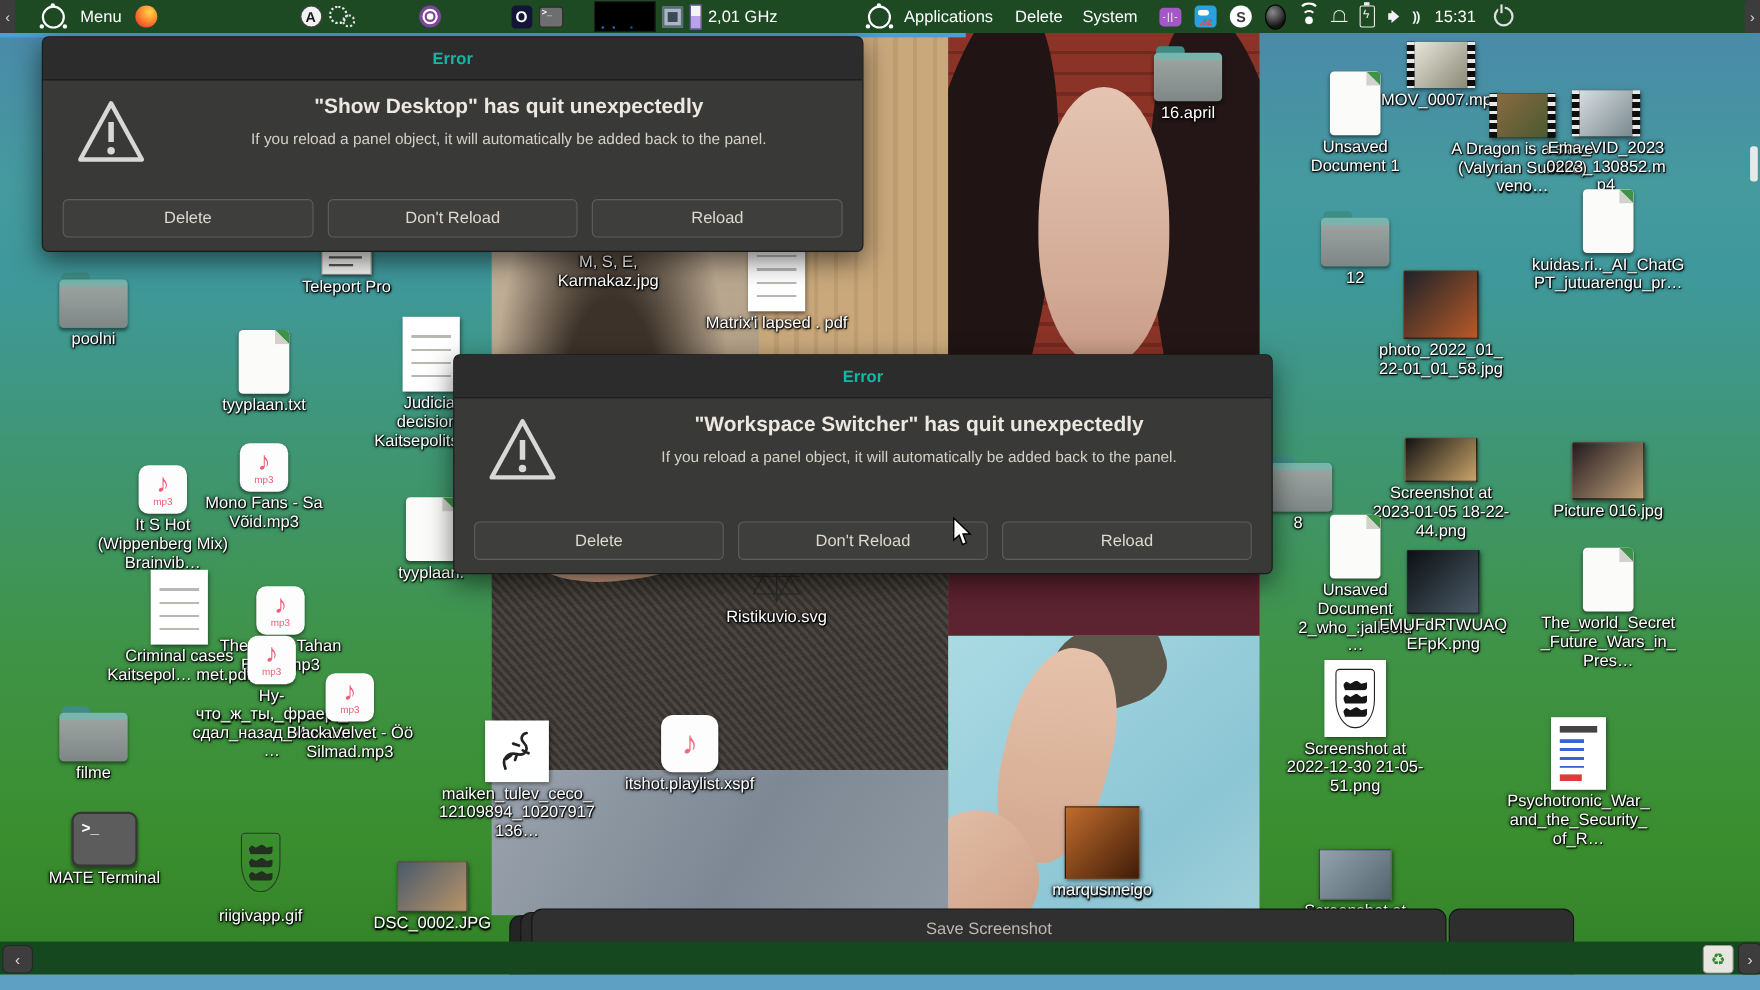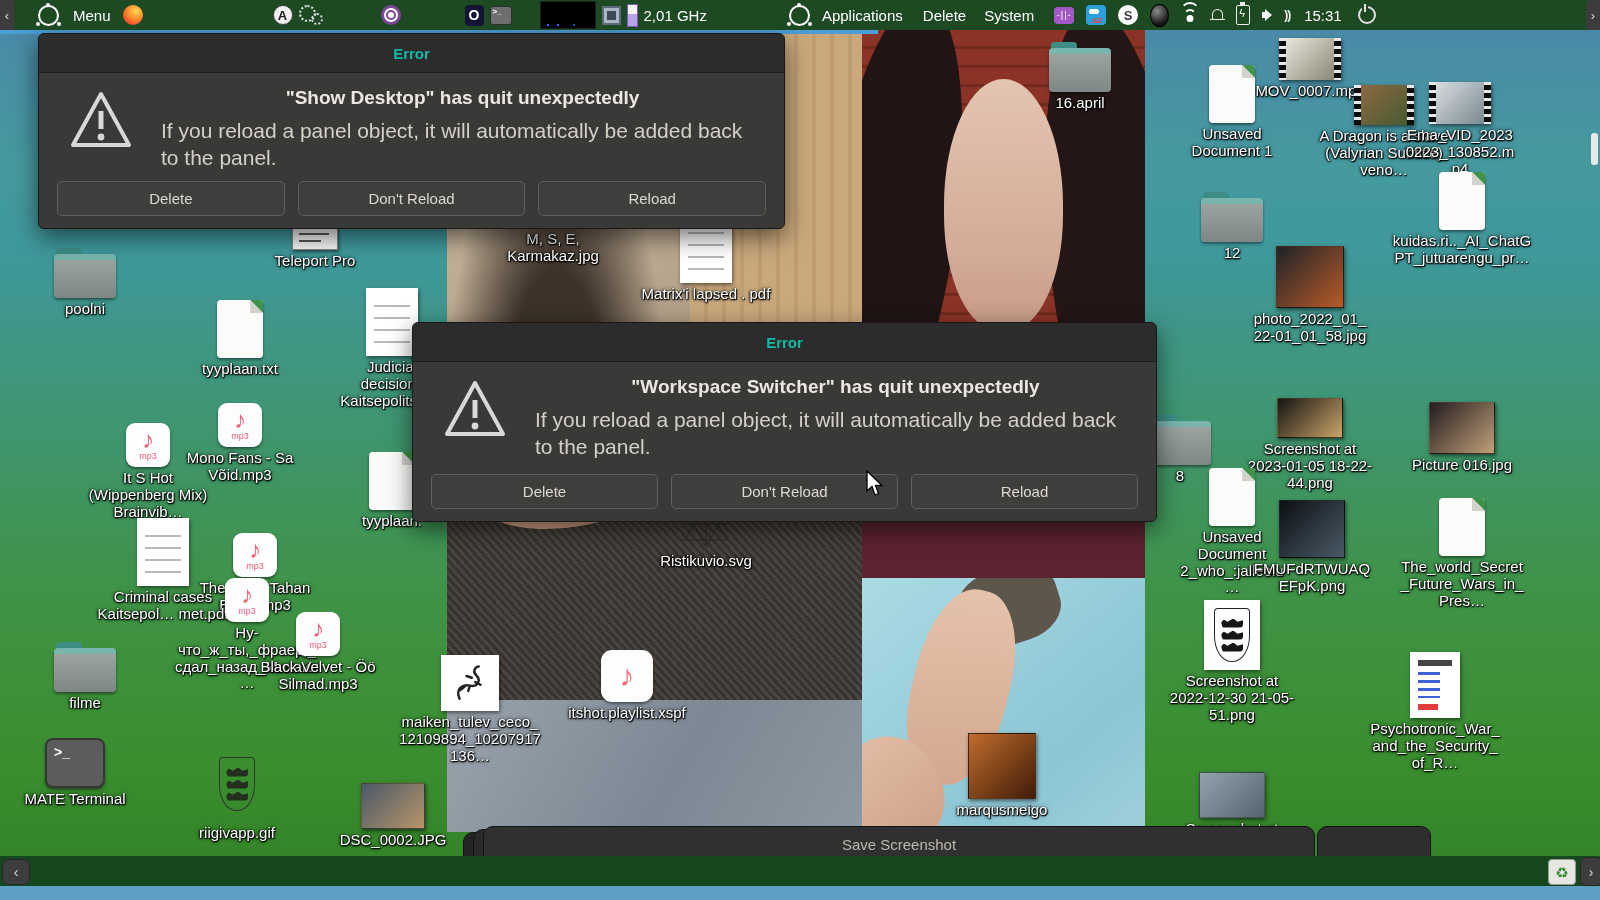--- a/index.html
+++ b/index.html
@@ -175,21 +175,21 @@
   .dialog{position:absolute;background:#393937;border:1px solid #191919;border-radius:6px;
           box-shadow:0 8px 24px rgba(0,0,0,.55);display:flex;flex-direction:column;overflow:hidden;}
   #dialog-1{left:38px;top:33px;width:745px;height:194px;z-index:50;}
   #dialog-2{left:412px;top:322px;width:743px;height:198px;z-index:60;}
   .dtitle{height:38px;background:#2c2c2c;border-bottom:1px solid #1d1d1d;color:#14b8a6;font-weight:bold;
           font-size:15px;display:flex;align-items:center;justify-content:center;}
   .dcontent{flex:1;display:flex;padding:12px 20px 0 26px;gap:24px;}
   .dwarn{flex:0 0 aupx;margin-top:4px;}
   .dtext{flex:1;display:flex;flex-direction:column;}
   .dheading{color:#ecE8e1;font-weight:bold;font-size:19px;text-align:center;margin:2px 0 8px;}
-  .dbody{color:#d4d0c8;font-size:21px;line-height:1.3;}
+  .dbody{color:#d4d0c8;font-size:14px;line-height:1.3;text-align:center;}
   .dbuttons{display:flex;gap:13px;padding:0 18px 12px;}
   .dbtn{flex:1;height:33px;background:#3e3e3c;border:1px solid #5e5e5c;border-radius:5px;color:#ddd9d1;
         font-size:15px;display:flex;align-items:center;justify-content:center;cursor:default;}
 
   
   #cursor{position:absolute;left:864px;top:470px;z-index:70;}
 
   
   .bwin{position:absolute;background:#303030;border:1px solid #141414;border-radius:10px 10px 0 0;z-index:40;}
   #bwin-edge1{left:463px;top:832px;width:34px;height:54px;background:#242424;}
@@ -390,21 +390,21 @@
     </div>
     <div class="dicon" style="left: 10px; top: 642px;">
       <div class="art">
         <div class="ic-folder">
           <div class="ftab"></div>
           <div class="fbody"></div>
         </div>
       </div>
       <div class="dlabel">filme</div>
     </div>
-    <div class="dicon" style="left: 0; top: 738px;">
+    <div class="dicon" style="left: 20px; top: 738px;">
       <div class="art">
         <div class="ic-term"></div>
       </div>
       <div class="dlabel" style="max-width: 150px;">MATE Terminal</div>
     </div>
     <div class="dicon" style="left: 162px; top: 746px;">
       <div class="art">
         <div class="ic-shieldline">
           <div class="shieldshape">
             <i class="lion"></i>

